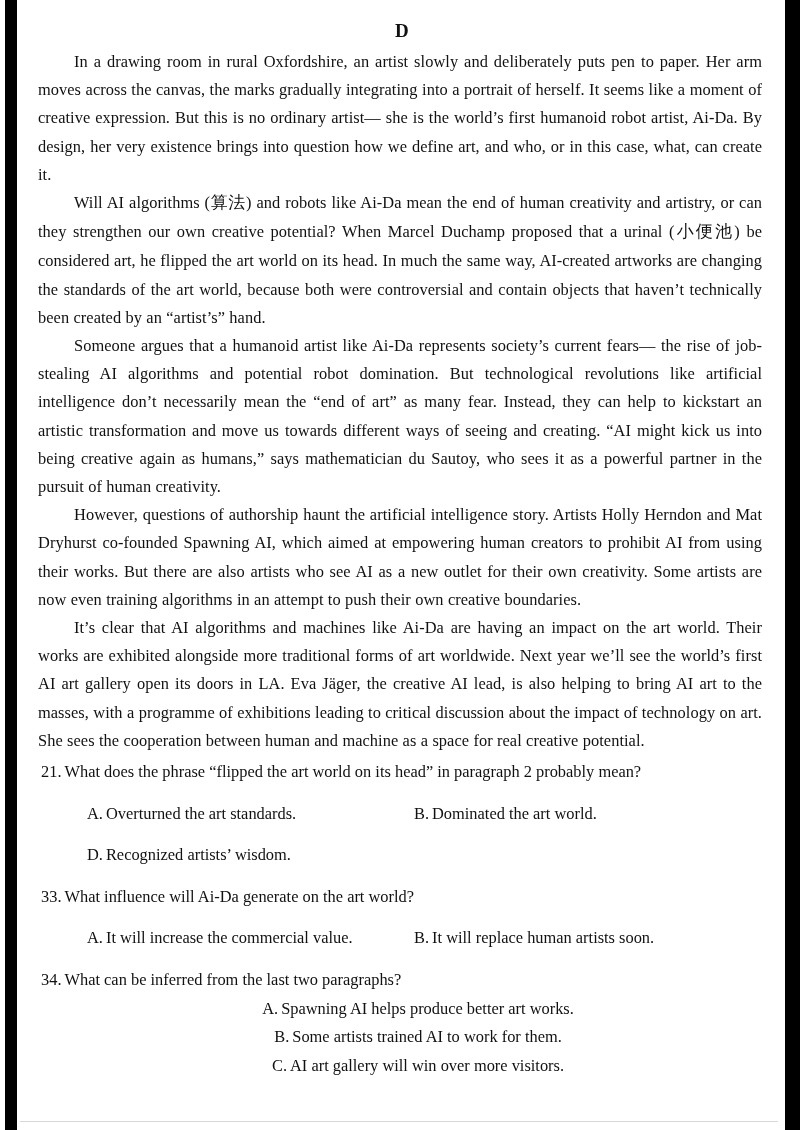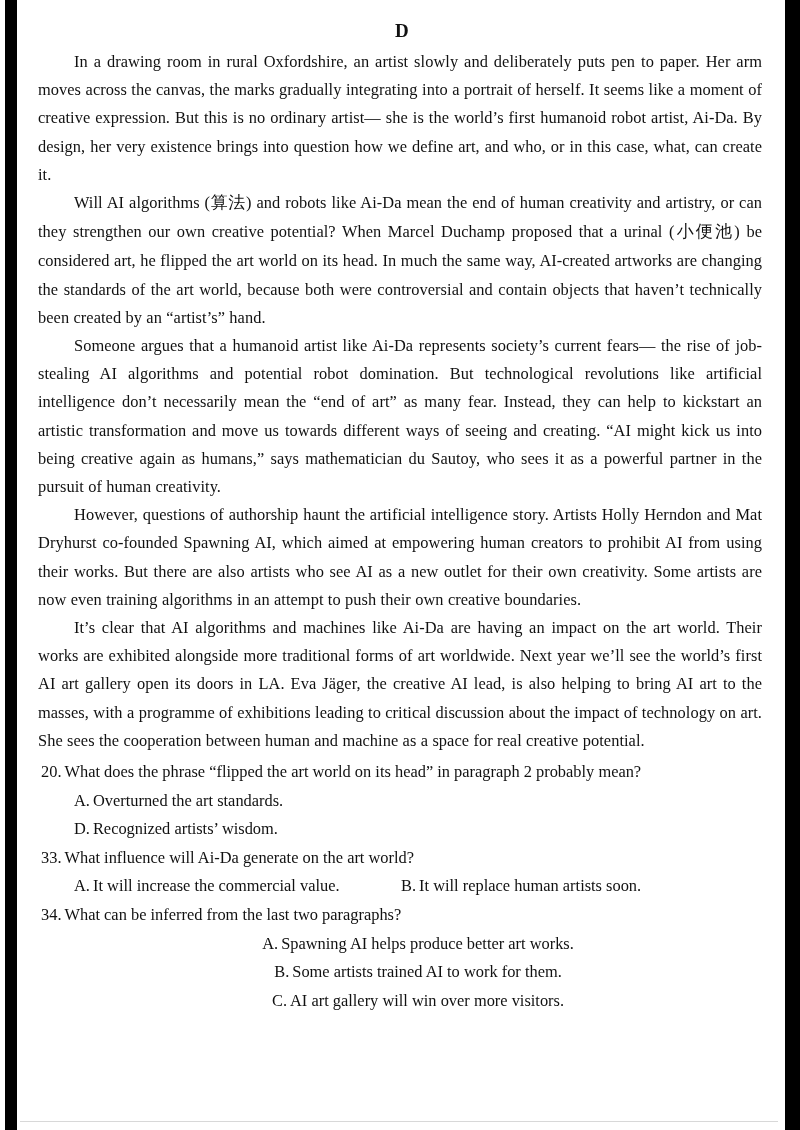--- a/index.html
+++ b/index.html
@@ -92,21 +92,21 @@
   .q-stem {
     margin: 0;
     padding-left: 3px;
     white-space: nowrap;
   }
 
   .q-num { margin-right: 3px; }
 
   .opt-row {
     display: flex;
-    margin: 0;
+    margin: 13px;
     padding-left: 36px;
     white-space: nowrap;
   }
 
   .opt-col-a { width: 327px; flex: 0 0 327px; }
   .opt-col-b { flex: 1 1 auto; }
 
   .opt-stack {
     padding-left: 36px;
     white-space: nowrap;
@@ -132,23 +132,24 @@
     <div class="body-area">
       <div id="passage-container">
           <p class="para"><span>In a drawing room in rural Oxfordshire, an artist slowly and deliberately puts pen to paper. Her arm moves across the canvas, the marks gradually integrating into a portrait of herself. It seems like a moment of creative expression. But this is no ordinary artist— she is the world’s first humanoid robot artist, Ai-Da. By design, her very existence brings into question how we define art, and who, or in this case, what, can create it.</span></p>
           <p class="para"><span>Will AI algorithms (</span><span class="cn">算法</span><span>) and robots like Ai-Da mean the end of human creativity and artistry, or can they strengthen our own creative potential? When Marcel Duchamp proposed that a urinal (</span><span class="cn">小便池</span><span>) be considered art, he </span><span class="underlined">flipped the art world on its head</span><span>. In much the same way, AI-created artworks are changing the standards of the art world, because both were controversial and contain objects that haven’t technically been created by an “artist’s” hand.</span></p>
           <p class="para"><span>Someone argues that a humanoid artist like Ai-Da represents society’s current fears— the rise of job-stealing AI algorithms and potential robot domination. But technological revolutions like artificial intelligence don’t necessarily mean the “end of art” as many fear. Instead, they can help to kickstart an artistic transformation and move us towards different ways of seeing and creating. “AI might kick us into being creative again as humans,” says mathematician du Sautoy, who sees it as a powerful partner in the pursuit of human creativity.</span></p>
           <p class="para"><span>However, questions of authorship haunt the artificial intelligence story. Artists Holly Herndon and Mat Dryhurst co-founded Spawning AI, which aimed at empowering human creators to prohibit AI from using their works. But there are also artists who see AI as a new outlet for their own creativity. Some artists are now even training algorithms in an attempt to push their own creative boundaries.</span></p>
           <p class="para"><span>It’s clear that AI algorithms and machines like Ai-Da are having an impact on the art world. Their works are exhibited alongside more traditional forms of art worldwide. Next year we’ll see the world’s first AI art gallery open its doors in LA. Eva Jäger, the creative AI lead, is also helping to bring AI art to the masses, with a programme of exhibitions leading to critical discussion about the impact of technology on art. She sees the cooperation between human and machine as a space for real creative potential.</span></p>
         </div>
       <div class="questions" id="questions-container">
           <div class="q-block">
-            <div class="q-stem"><span class="q-num">20.</span><span>What does the phrase “flipped the art world on its head” in paragraph 2 probably mean?</span></div>
+            <div class="q-stem"><span class="q-num">21.</span><span>What does the phrase “flipped the art world on its head” in paragraph 2 probably mean?</span></div>
             <div class="opt-row">
               <div class="opt-col-a"><span><span class="opt-letter">A.</span><span>Overturned the art standards.</span></span></div>
+              <div class="opt-col-b"><span><span class="opt-letter">B.</span><span>Dominated the art world.</span></span></div>
             </div>
             <div class="opt-row">
               <div class="opt-col-b"><span><span class="opt-letter">D.</span><span>Recognized artists’ wisdom.</span></span></div>
             </div>
           </div>
           <div class="q-block">
             <div class="q-stem"><span class="q-num">33.</span><span>What influence will Ai-Da generate on the art world?</span></div>
             <div class="opt-row">
               <div class="opt-col-a"><span><span class="opt-letter">A.</span><span>It will increase the commercial value.</span></span></div>
               <div class="opt-col-b"><span><span class="opt-letter">B.</span><span>It will replace human artists soon.</span></span></div>

